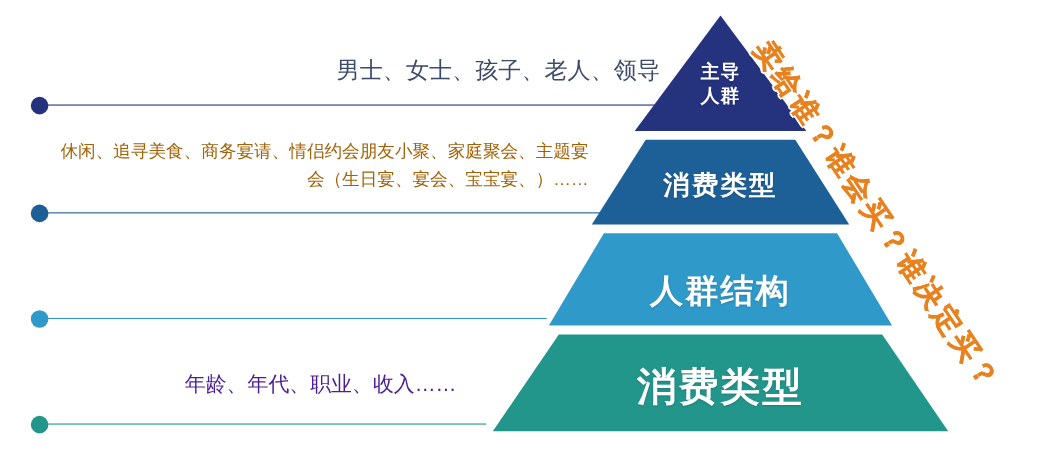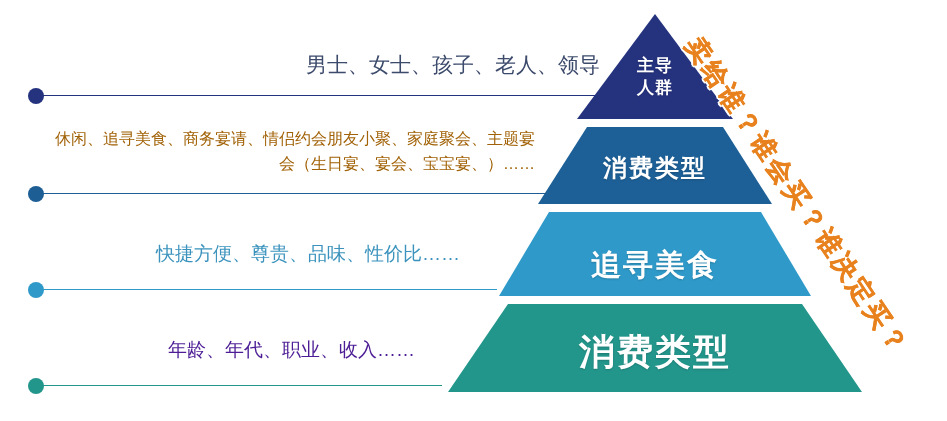--- a/index.html
+++ b/index.html
@@ -134,33 +134,32 @@
     <polygon points="587,127 723,127 772,204 538,204" fill="#1d6097"></polygon>
 
     <polygon points="655,14 733,119 577,119" fill="#25337f"></polygon>
   </svg>
 
   <div class="tier-label" id="tier-label-1">
     <div>主导</div>
     <div>人群</div>
   </div>
   <div class="tier-label" id="tier-label-2">消费类型</div>
-  <div class="tier-label" id="tier-label-3">追寻美食</div>
+  <div class="tier-label" id="tier-label-3">人群结构</div>
   <div class="tier-label" id="tier-label-4">消费类型</div>
 
   <div class="anno-line" id="anno-line-1"></div>
   <div class="anno-line" id="anno-line-2"></div>
   <div class="anno-line" id="anno-line-3"></div>
   <div class="anno-line" id="anno-line-4"></div>
 
   <div class="anno-dot" id="anno-dot-1"></div>
   <div class="anno-dot" id="anno-dot-2"></div>
   <div class="anno-dot" id="anno-dot-3"></div>
   <div class="anno-dot" id="anno-dot-4"></div>
 
   <div class="anno-text" id="anno-text-1">男士、女士、孩子、老人、领导</div>
   <div class="anno-text two-line" id="anno-text-2">休闲、追寻美食、商务宴请、情侣约会朋友小聚、家庭聚会、主题宴会（生日宴、宴会、宝宝宴、）……</div>
-  <div class="anno-text" id="anno-text-3">快捷方便、尊贵、品味、性价比……</div>
   <div class="anno-text" id="anno-text-4">年龄、年代、职业、收入……</div>
 
   <div id="diagonal-headline">卖给谁？谁会买？谁决定买？</div>
 
 </div>
 
 </body></html>

